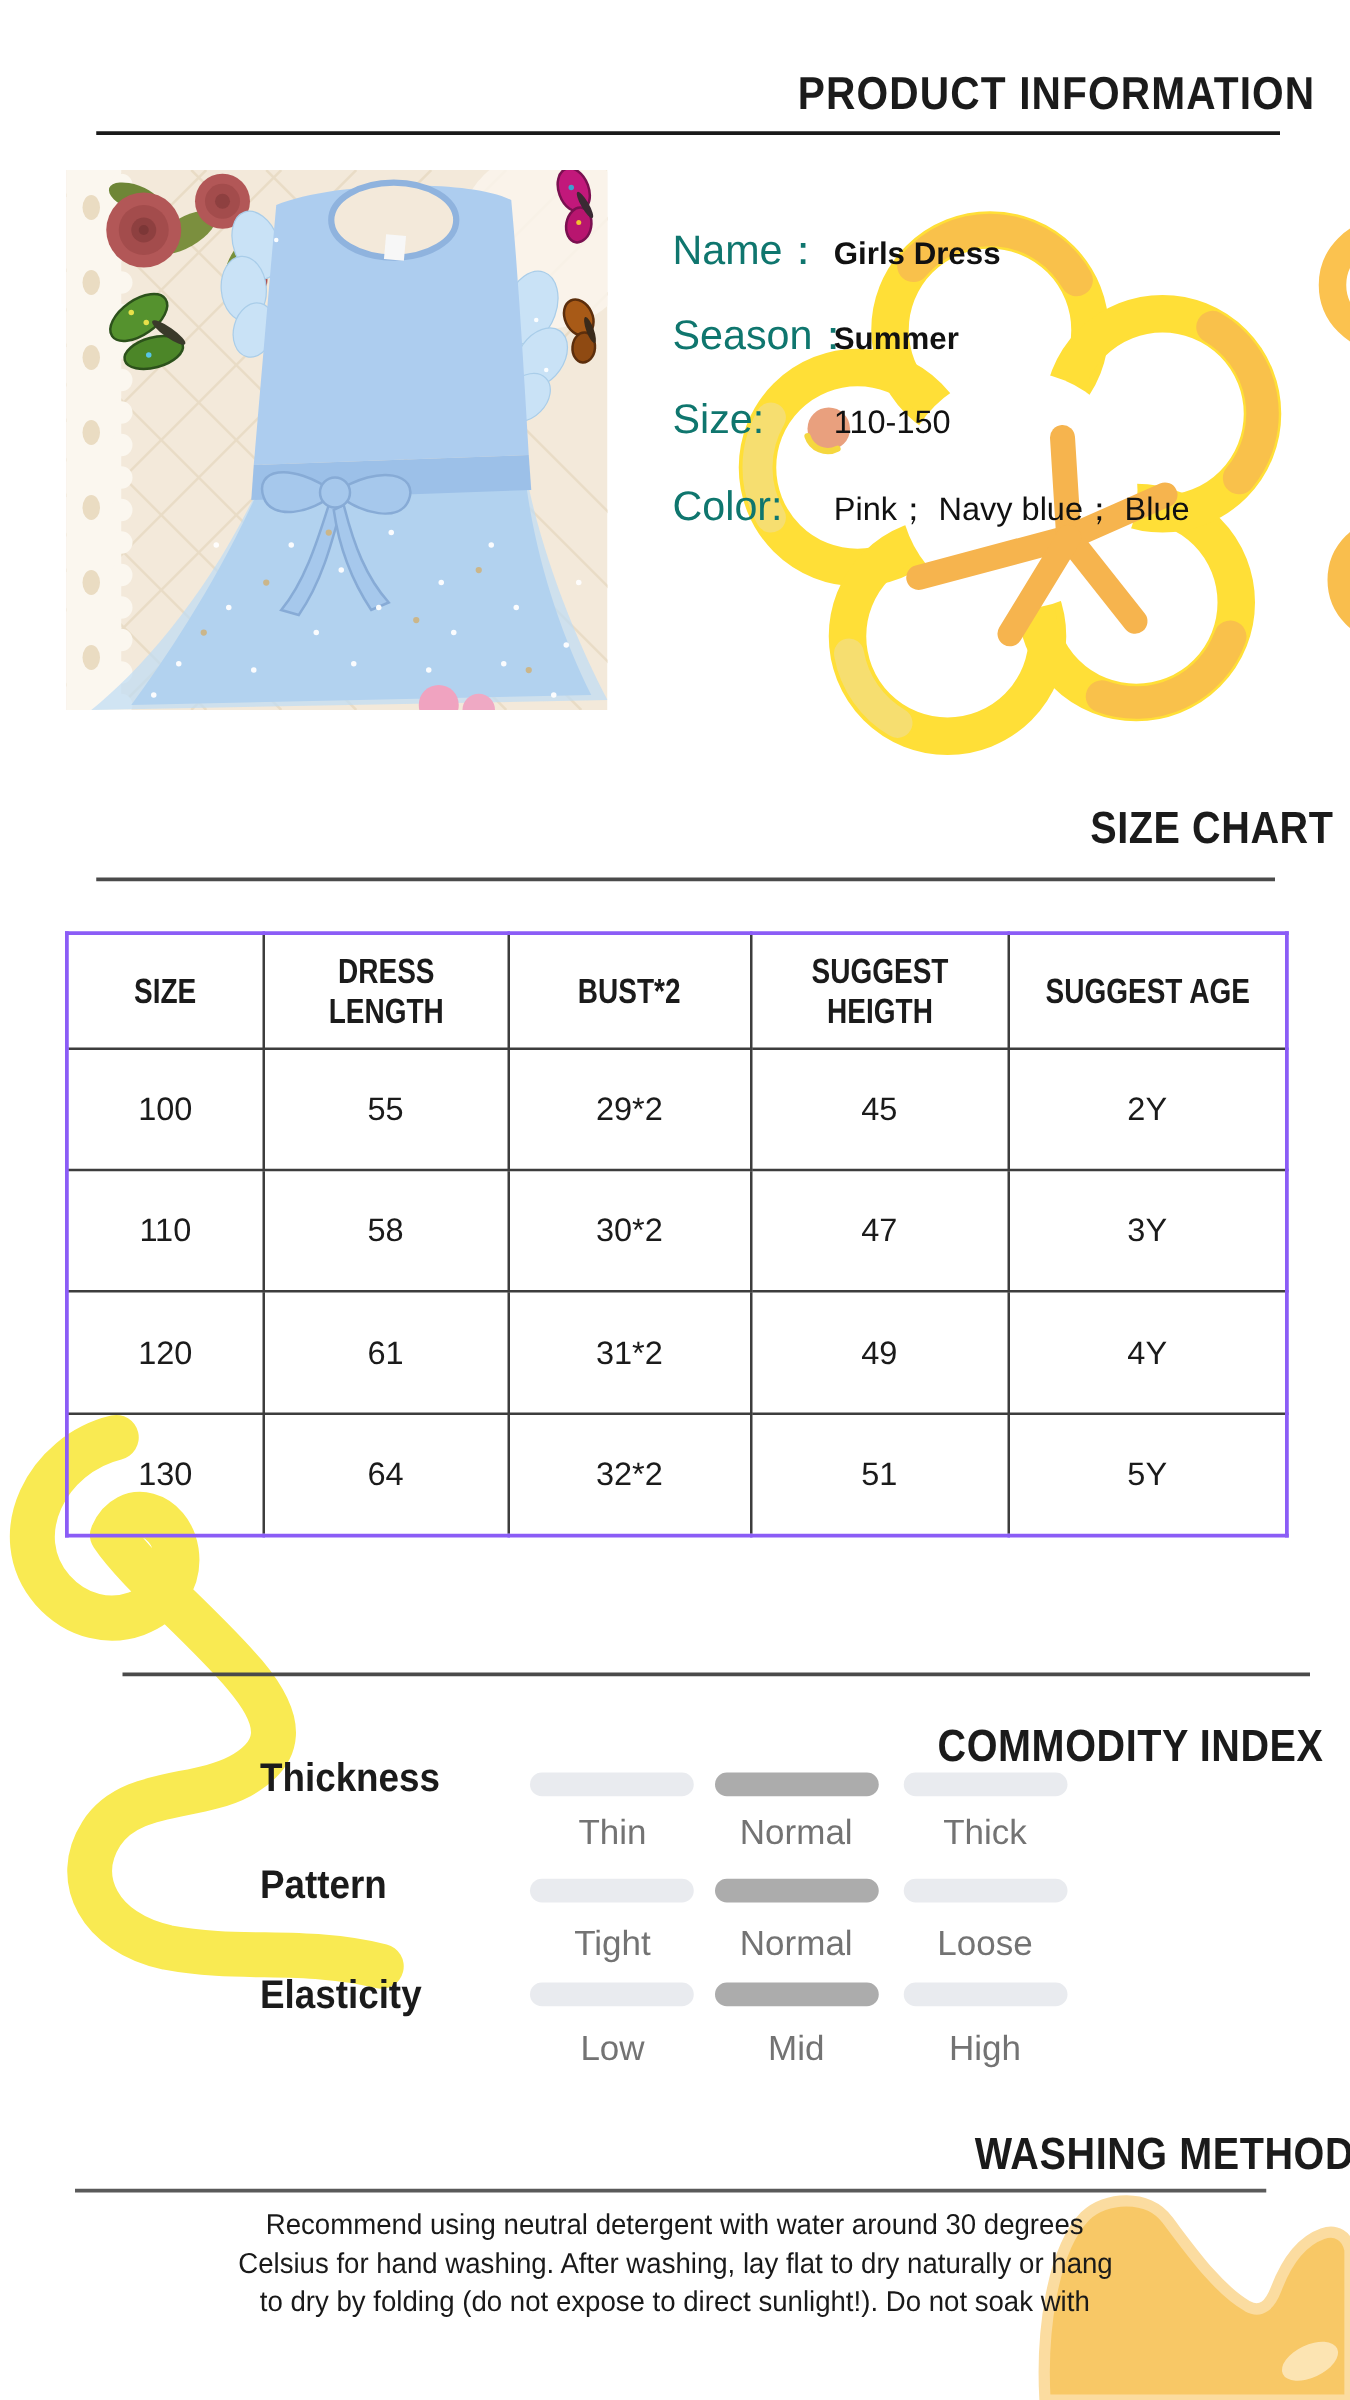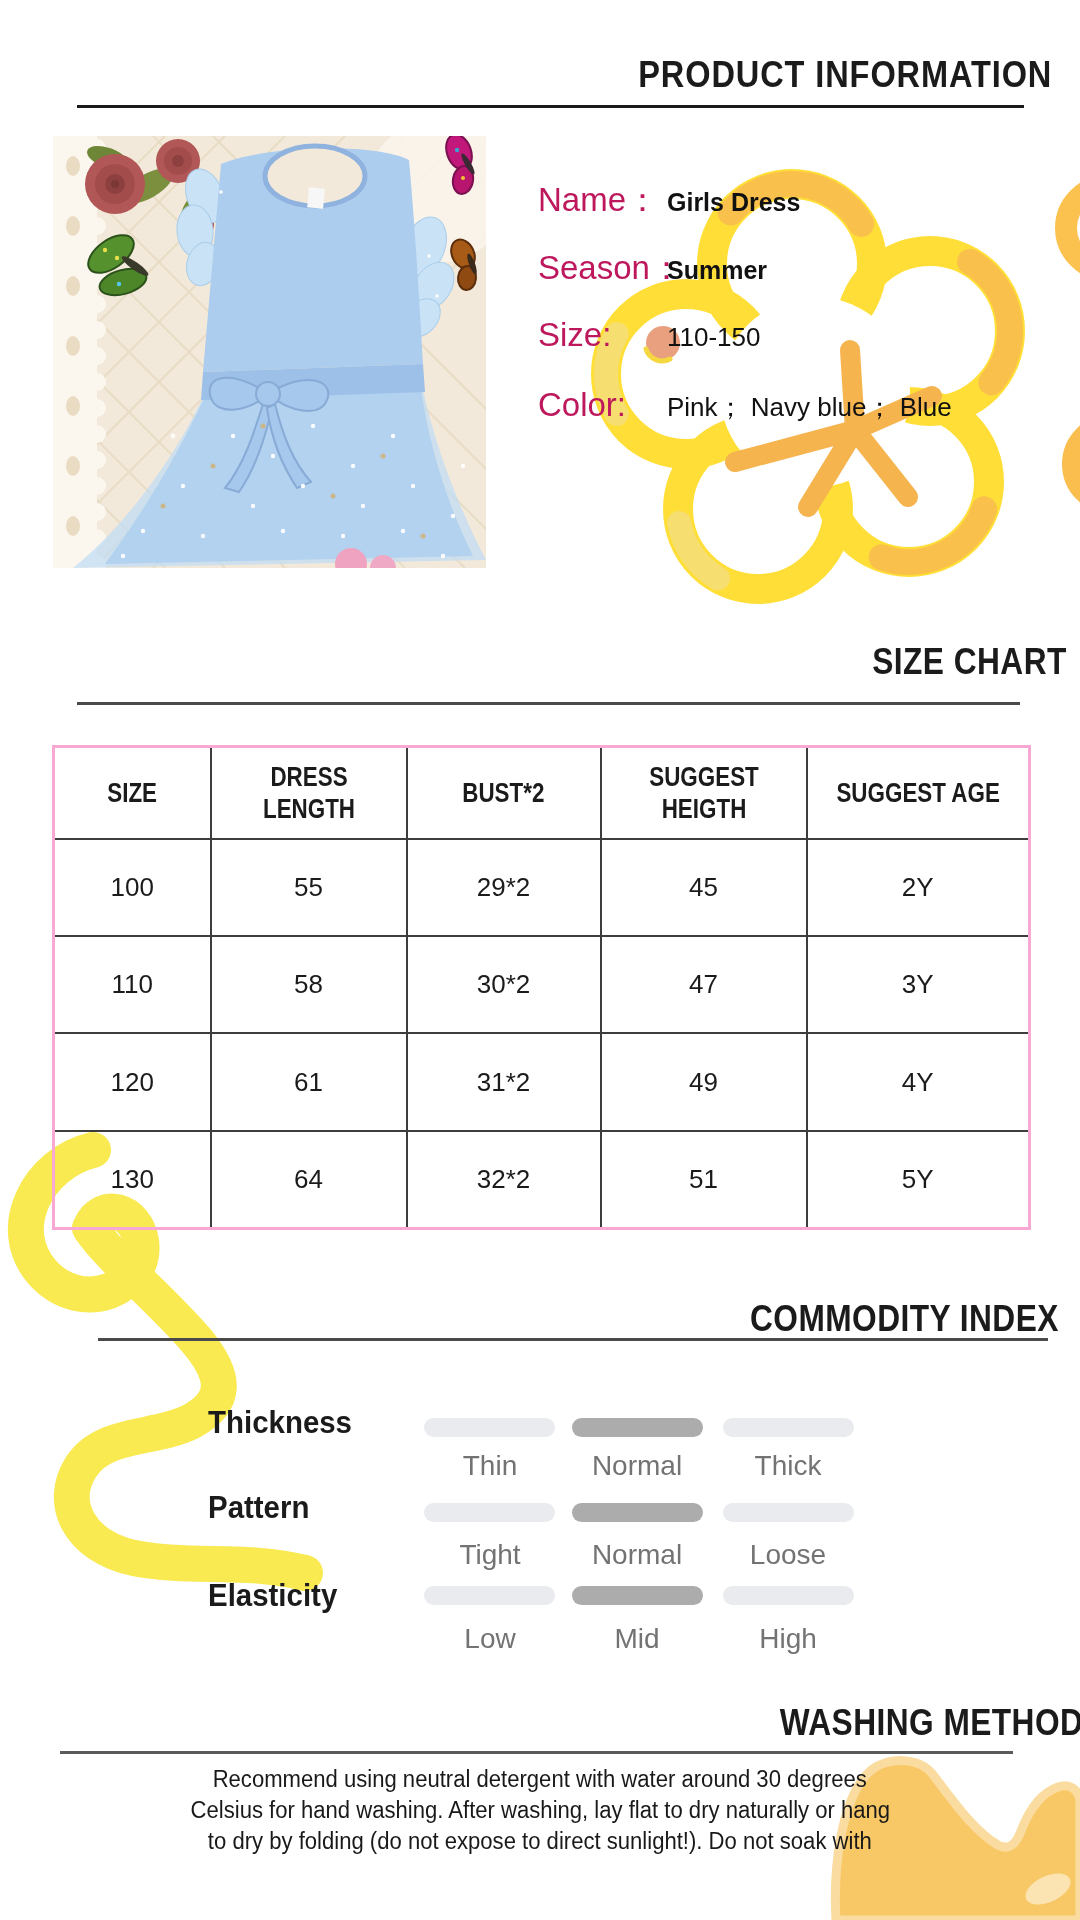--- a/index.html
+++ b/index.html
@@ -18,37 +18,37 @@
   .page-title{top:54px;font-size:37px;font-weight:700;letter-spacing:1px;}
   .hr{background:#2a2a2a;height:3px;}
   .hr1{left:77px;top:105px;width:947px;background:#1a1a1a;}
   .hr2{left:77px;top:702px;width:943px;background:#4a4a4a;}
   .hr3{left:98px;top:1338px;width:950px;background:#4a4a4a;}
   .hr4{left:60px;top:1751px;width:953px;background:#5a5a5a;}
 
   .photo{left:53px;top:136px;width:433px;height:432px;}
 
   .detail-row{position:absolute;left:538px;display:flex;align-items:baseline;}
-  .detail-row .lab{font-size:33px;font-weight:400;color:#be185d;width:129px;}
+  .detail-row .lab{font-size:33px;font-weight:400;color:#0f766e;width:129px;}
   .detail-row .val{color:#111;}
   .dr1{top:178px;} .dr2{top:246px;} .dr3{top:316px;} .dr4{top:386px;}
   .valb{font-size:25px;font-weight:700;}
   .valn{font-size:26px;font-weight:400;}
 
   .sec-title{font-size:36px;font-weight:700;letter-spacing:.5px;}
-  .t-size{top:641px;} .t-comm{top:1298px;} .t-wash{top:1702px;padding-left:24px;}
+  .t-size{top:641px;} .t-comm{top:1376px;} .t-wash{top:1702px;padding-left:24px;}
 
   table.size{
     position:absolute;left:52px;top:745px;width:976px;height:485px;
     border-collapse:collapse;table-layout:fixed;background:transparent;
   }
   table.size th,table.size td{
     border:2px solid #3d3d3d;text-align:center;vertical-align:middle;padding:0;
   }
-  table.size{border:3px solid #f9a8d4;}
+  table.size{border:3px solid #8b5cf6;}
   table.size th{height:90px;font-size:28px;font-weight:700;}
   table.size td{height:79px;font-size:26px;font-weight:400;}
 
   .ci-label{position:absolute;left:208px;font-size:32px;font-weight:700;}
   .cl1{top:1404px;} .cl2{top:1489px;} .cl3{top:1577px;text-align:right;}
   .pill{position:absolute;width:131px;height:19px;border-radius:10px;background:#E9EBEF;}
   .pill.sel{background:#ACACAC;}
   .p-c1{left:424px;} .p-c2{left:572px;} .p-c3{left:723px;}
   .p-r1{top:1418px;} .p-r2{top:1503px;} .p-r3{top:1586px;}
   .opt{position:absolute;width:170px;text-align:center;font-size:28px;font-weight:400;color:#737373;}

